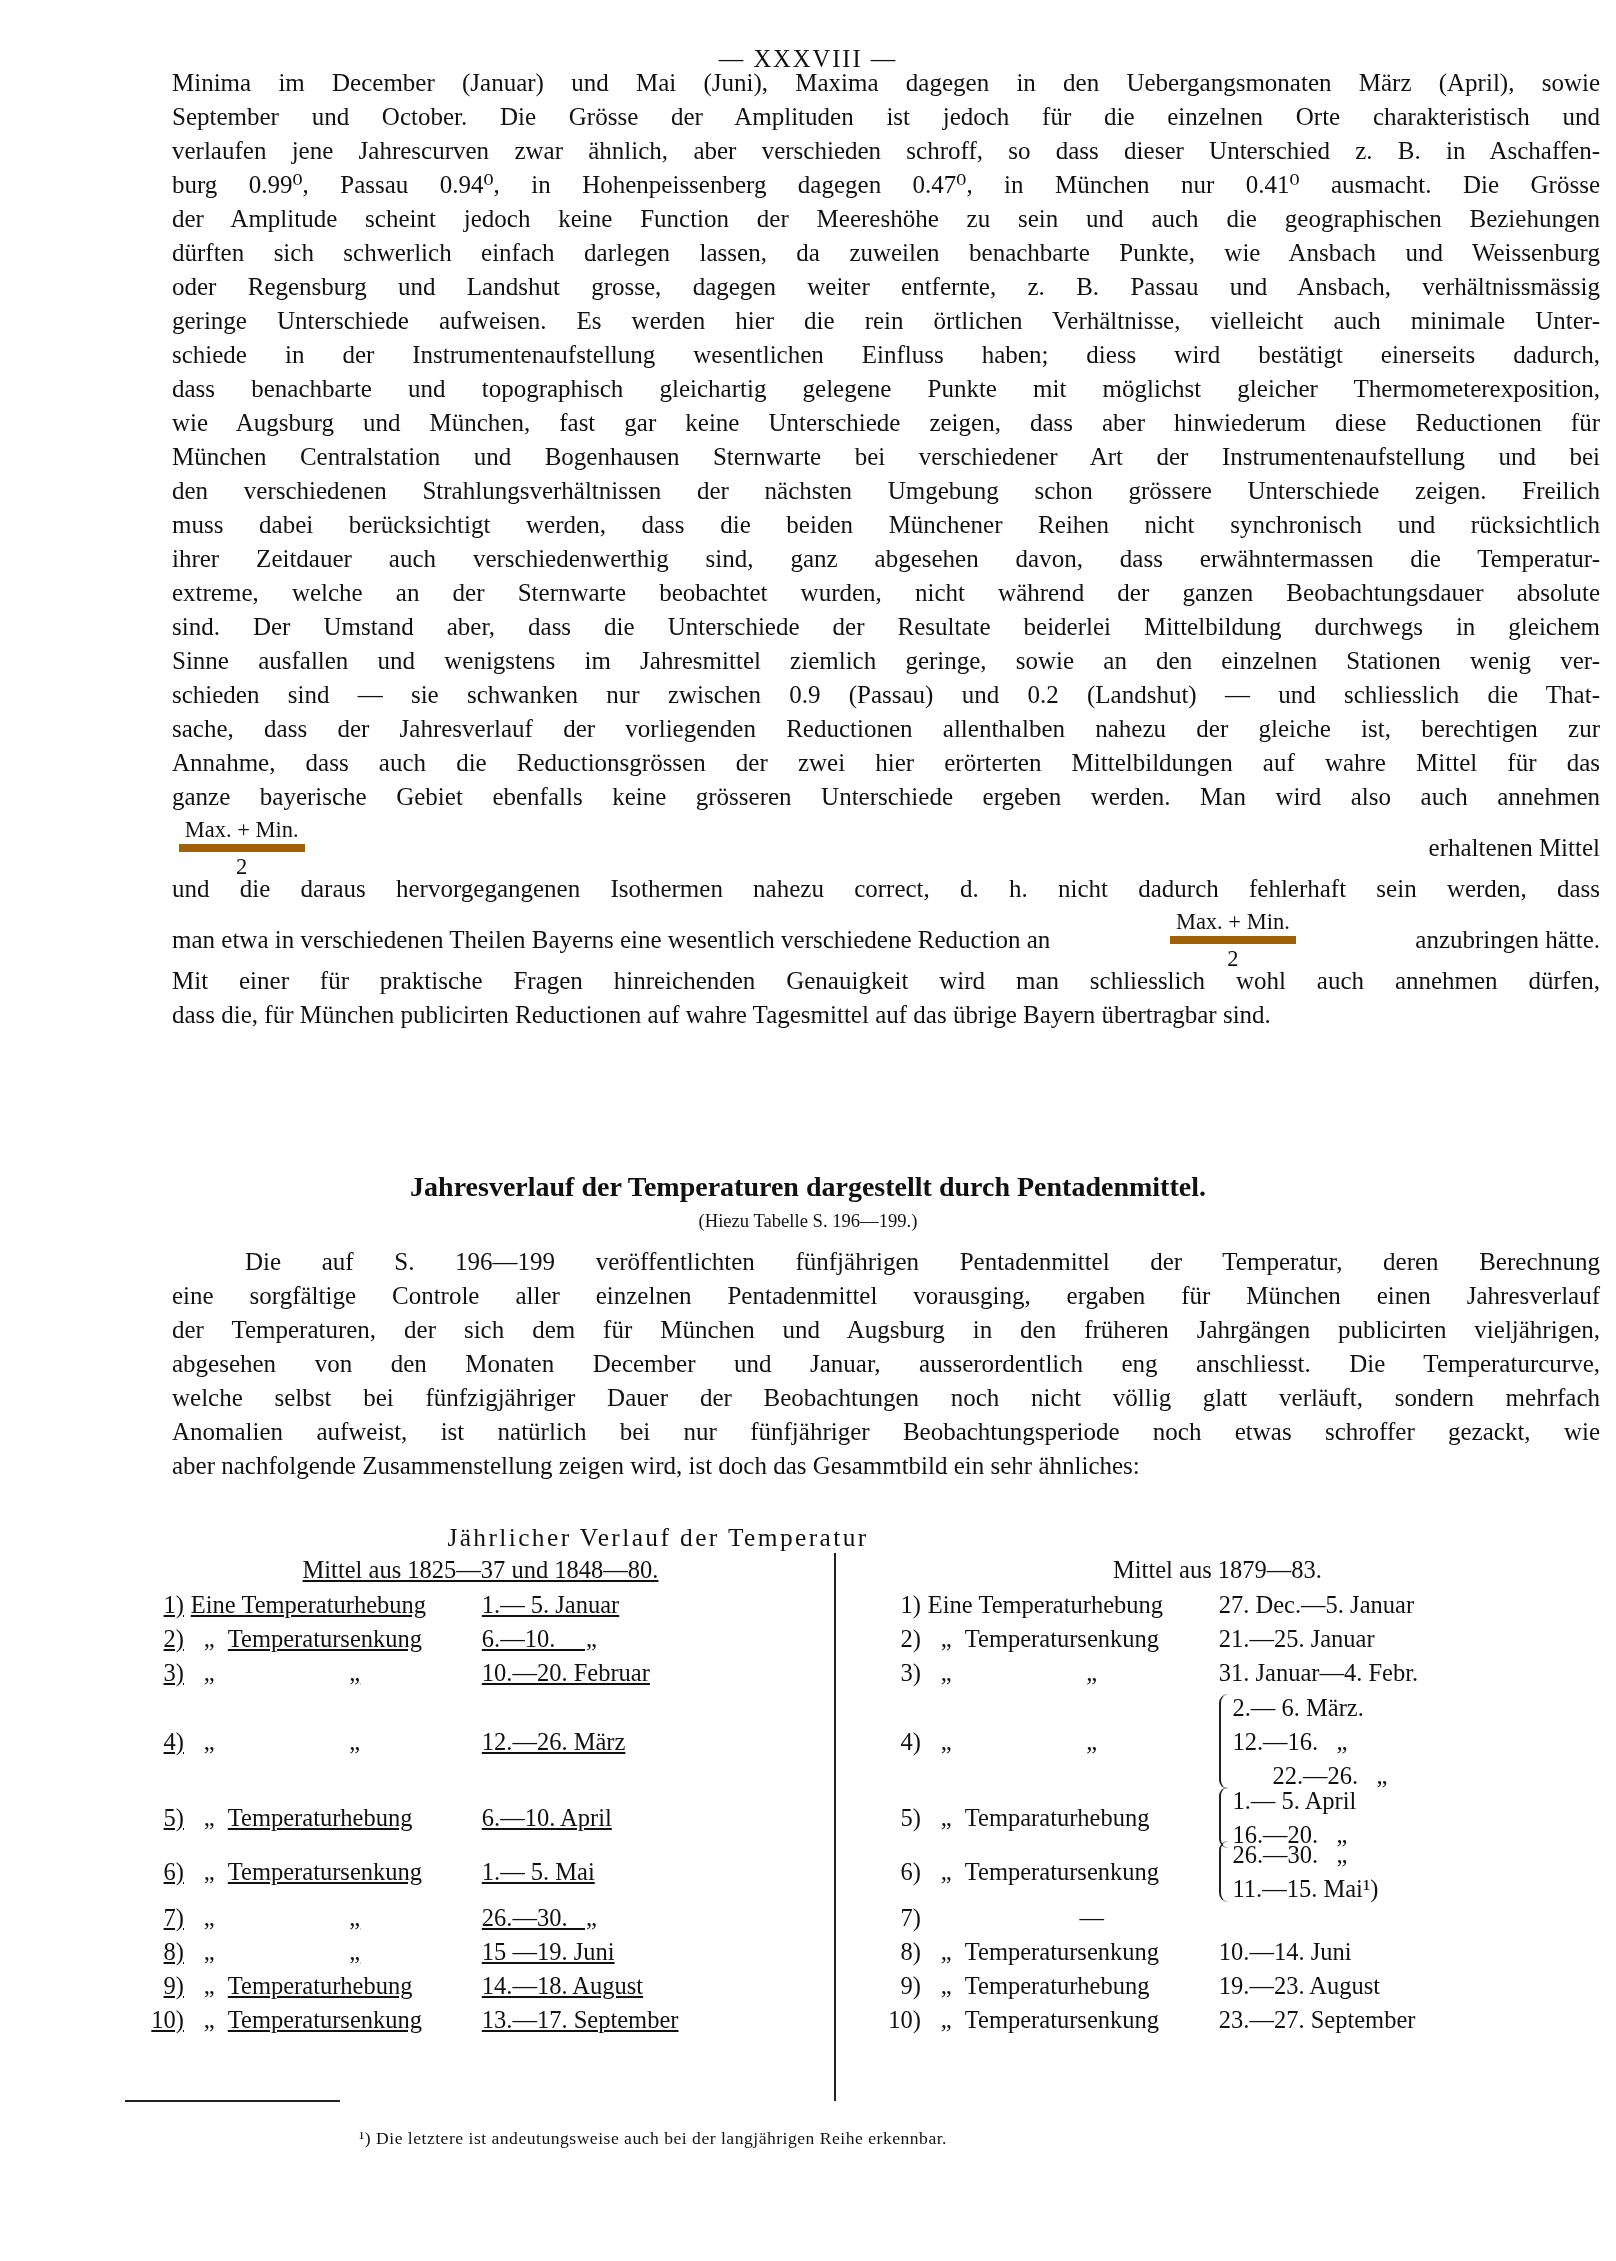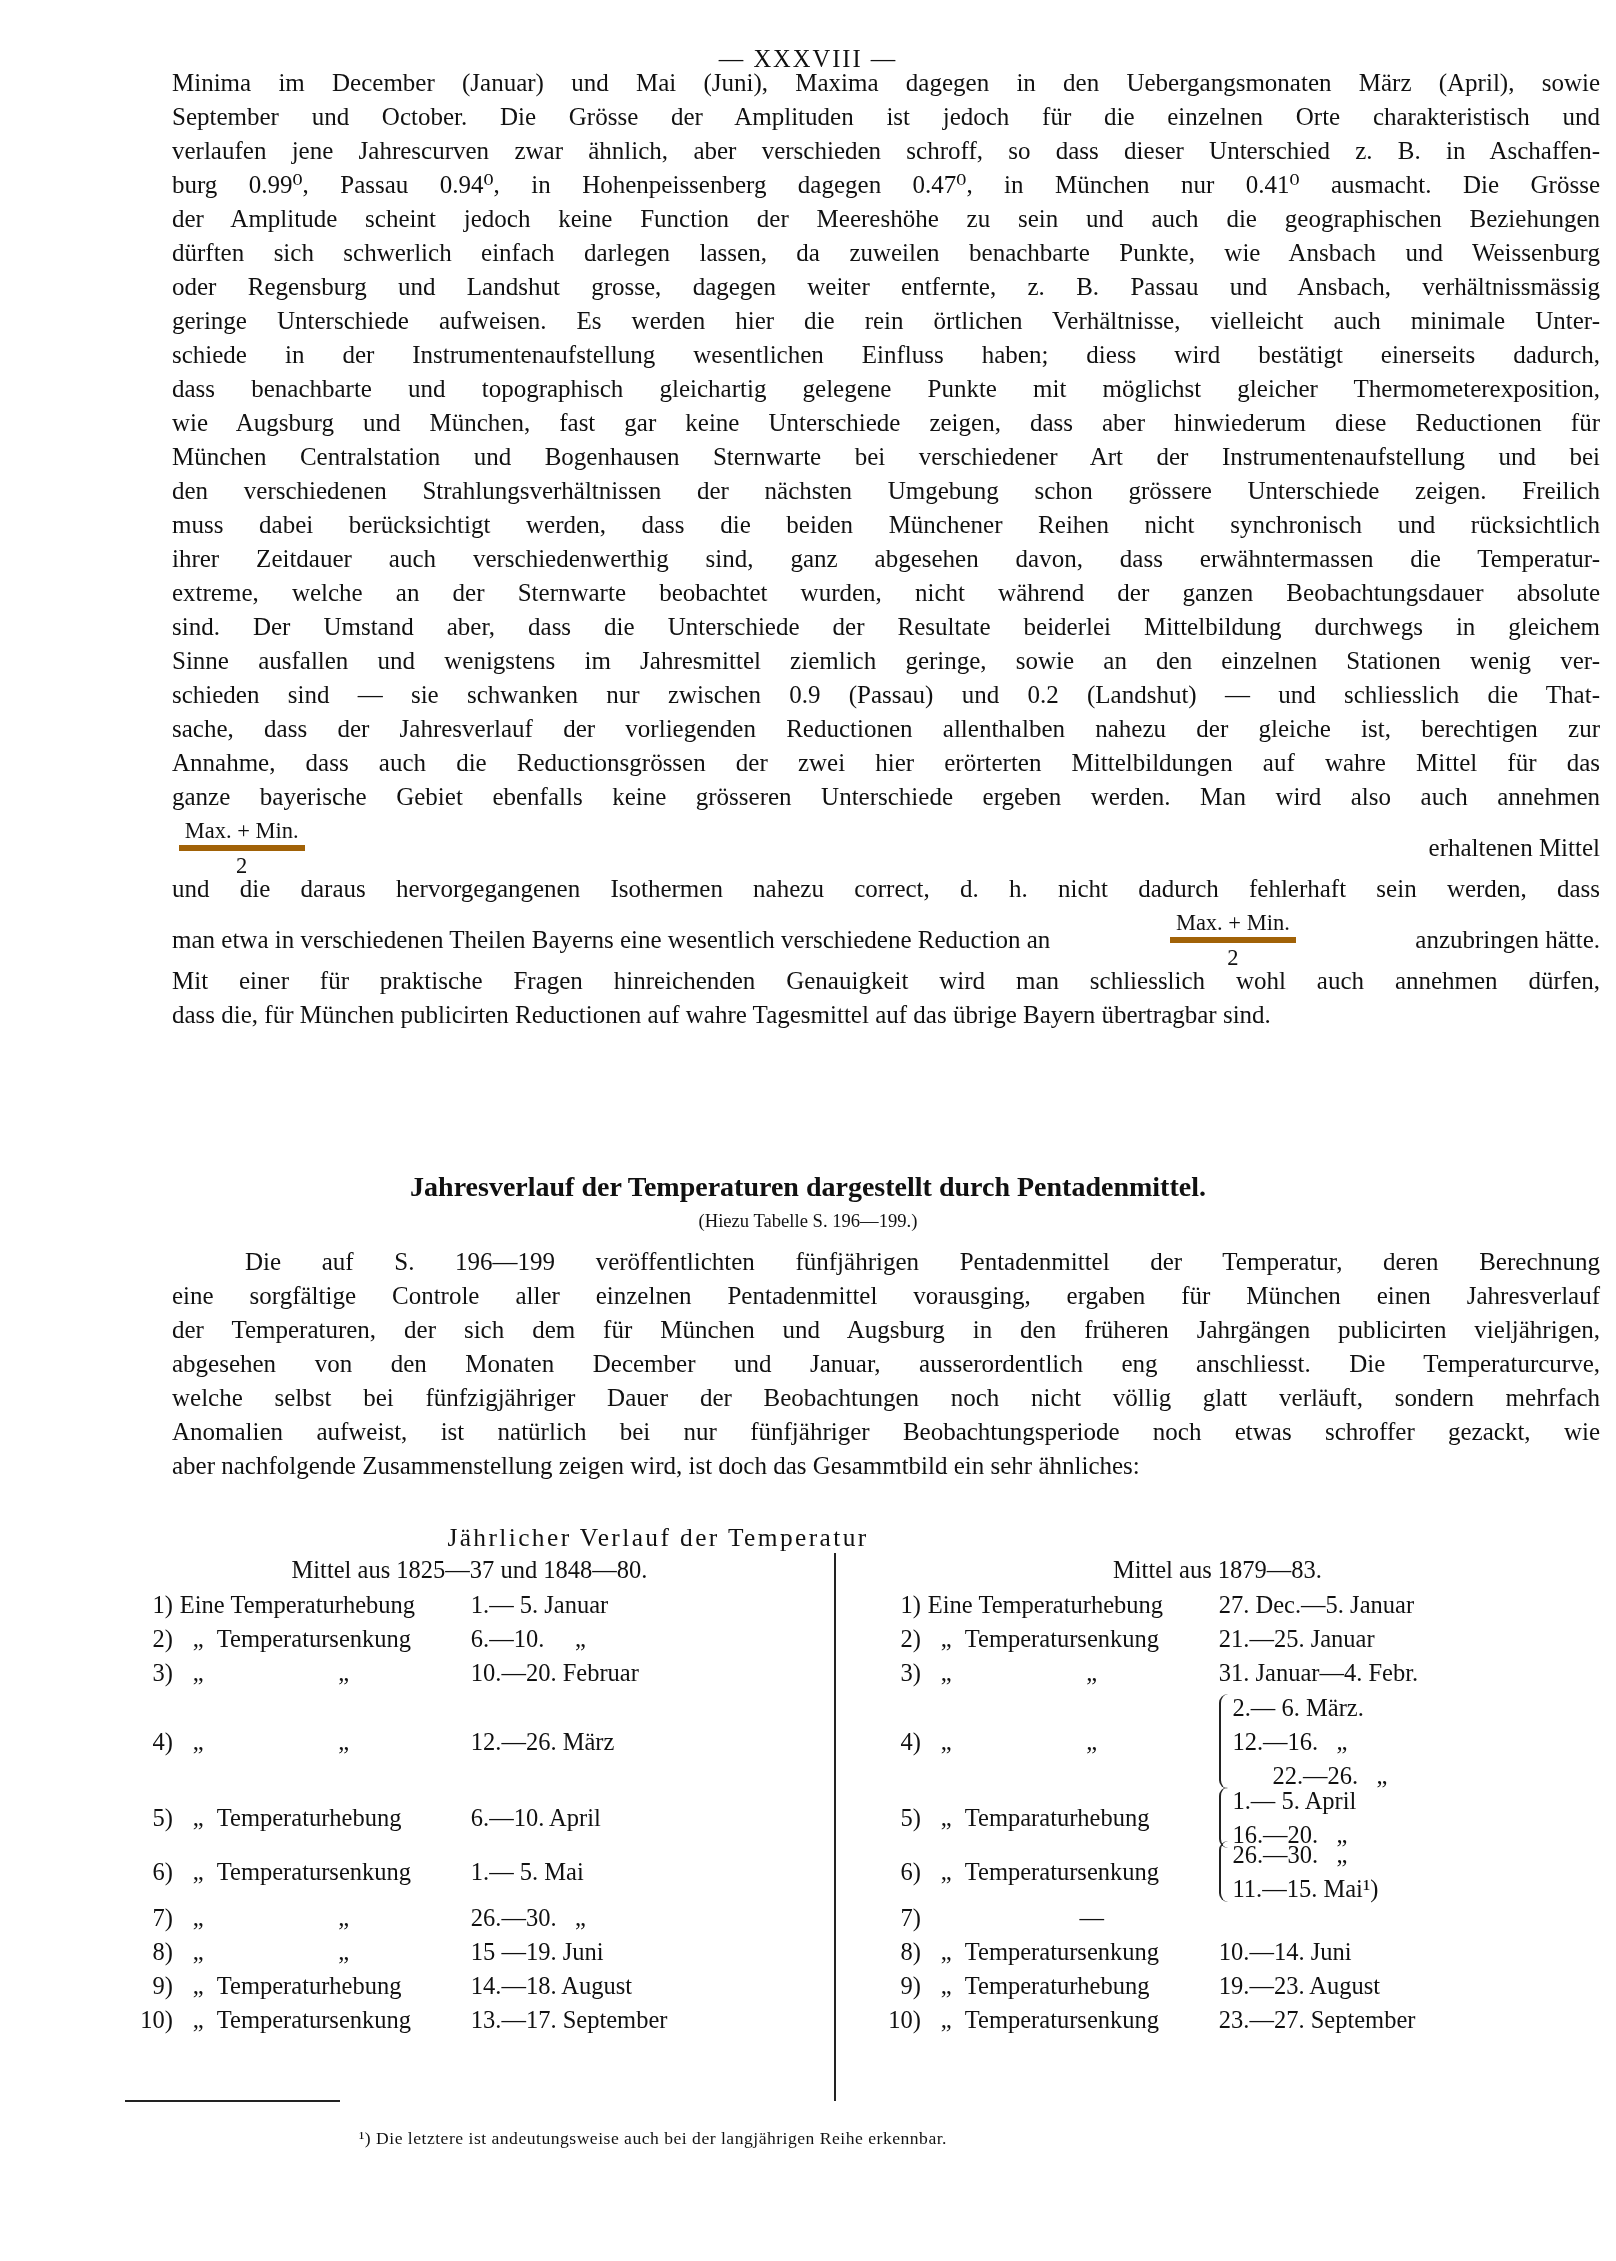--- a/index.html
+++ b/index.html
@@ -6,32 +6,32 @@
   body { width:1616px; height:2261px; position:relative; overflow:hidden;
          font-family:"Liberation Serif", "DejaVu Serif", serif; color:#111; }
   .page-number { position:absolute; top:45px; left:0; width:1616px; text-align:center;
          font-size:24.5px; letter-spacing:2px; }
   .body-block { position:absolute; left:172px; width:1428px; font-size:25px; line-height:34px; }
   .body-block p { margin:0; text-align:justify; text-align-last:justify; }
   .body-block p.last { text-align-last:left; }
   #p1 { top:66px; }
   .frac-line { position:relative; height:68px; display:flex; align-items:center; justify-content:space-between; }
   .frac { display:inline-flex; flex-direction:column; align-items:center; margin:0 6.8px; font-size:22.5px; line-height:25.4px; }
-  .frac .num { border-bottom:6px solid #a16207; padding:0 5.9px 1px; }
+  .frac .num { border-bottom:8px solid #a16207; padding:0 5.9px 1px; }
   .frac .den { padding-top:2px; }
   .heading { position:absolute; top:1171px; left:0; width:1616px; text-align:center;
          font-size:28px; font-weight:bold; }
   .subheading { position:absolute; top:1210px; left:0; width:1616px; text-align:center;
          font-size:18.6px; }
   #p2 { top:1245px; }
   #p2 p.first { text-indent:73px; }
   .table-title { position:absolute; top:1523px; left:0; width:1316px; text-align:center;
          font-size:25.4px; letter-spacing:2.4px; }
   .tcol { position:absolute; top:1553px; font-size:24.5px; line-height:34px; }
-  #col-left { left:127px; width:685px; }
+  #col-left { left:138px; width:685px;text-decoration:underline; }
   #col-right { left:875px; width:685px; }
   .col-divider { position:absolute; left:834px; top:1553px; width:2px; height:548px; background:#222; }
   .col-head { text-align:center; height:35px; }
   .trow { display:flex; align-items:center; position:relative; }
   .tnum { width:46px; text-align:right; padding-right:6.8px; }
   .tq { width:37px; text-align:center; }
   .tlabel { width:254px; }
   .tlabel.full { width:291px; margin-left:-37px; }
   .tdate { flex:1; }
   .bracket { display:flex; align-items:flex-start; }

